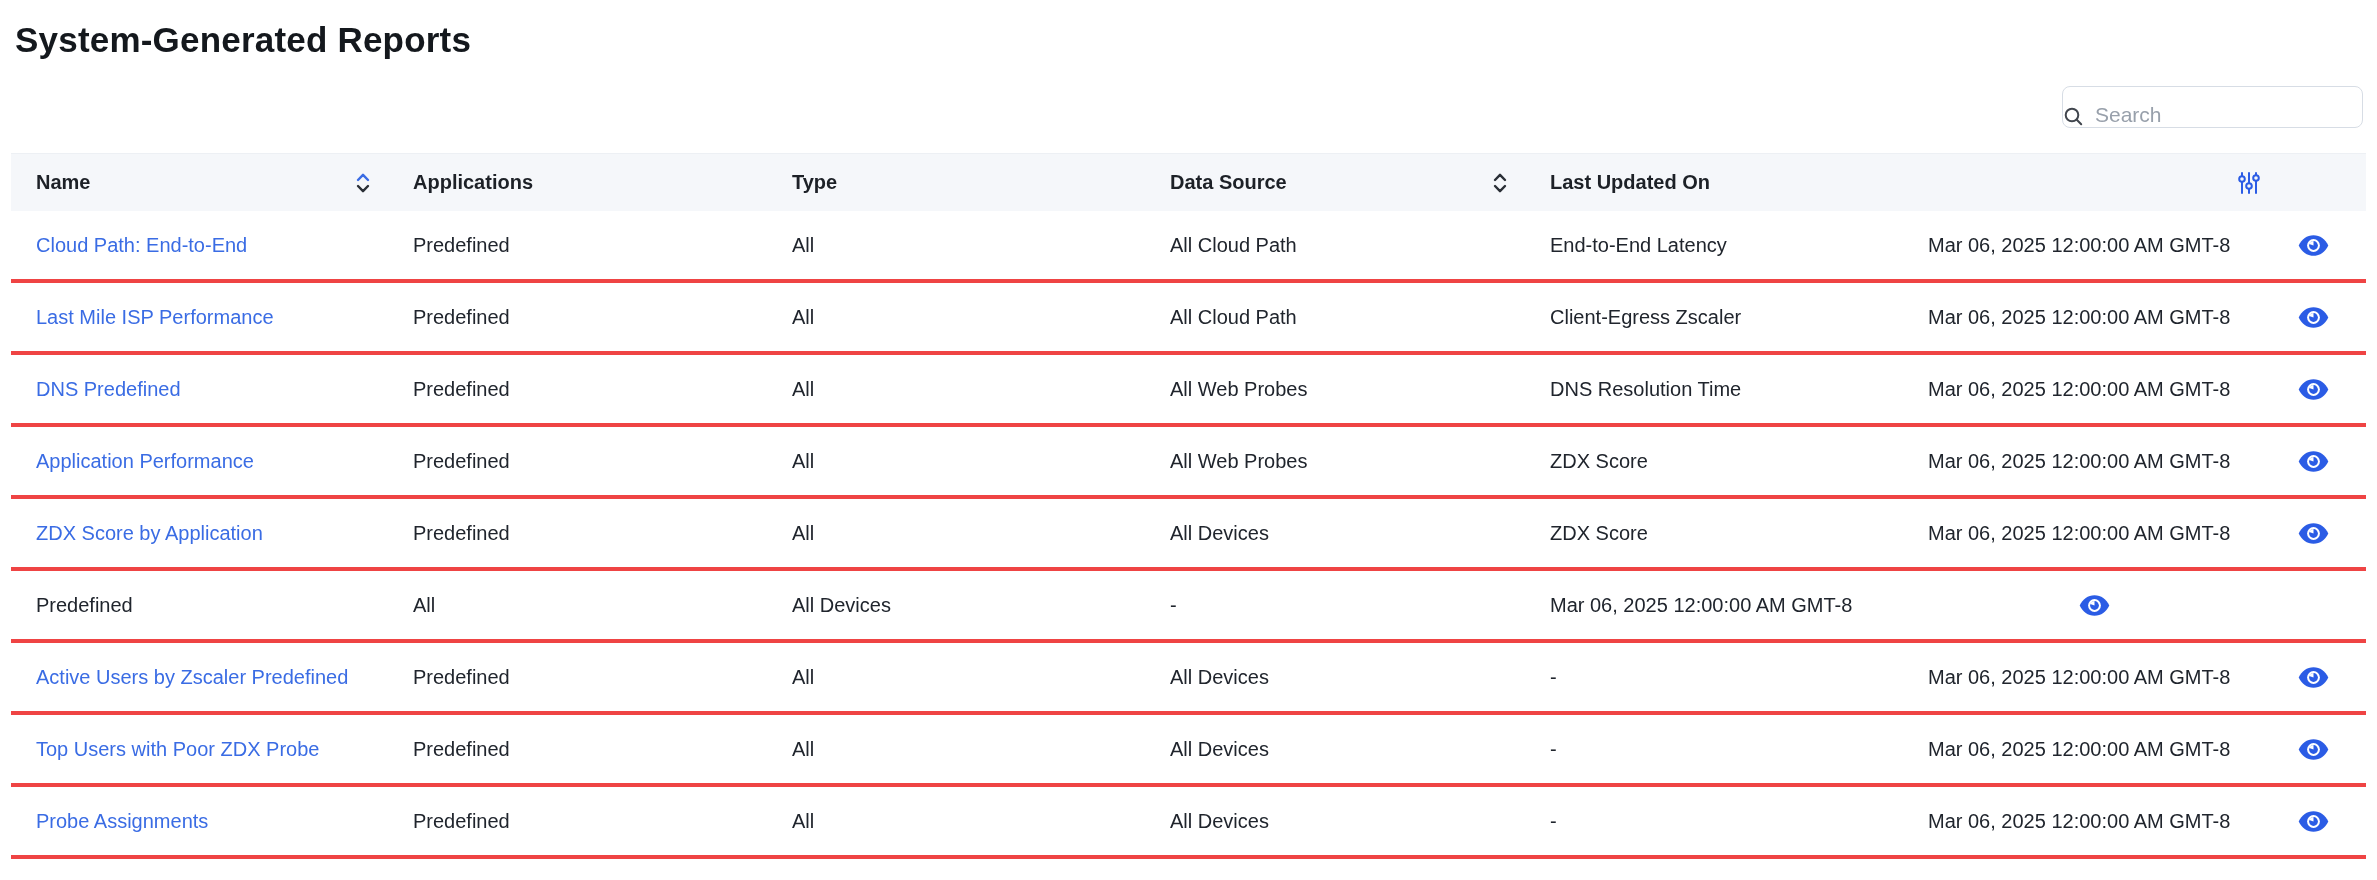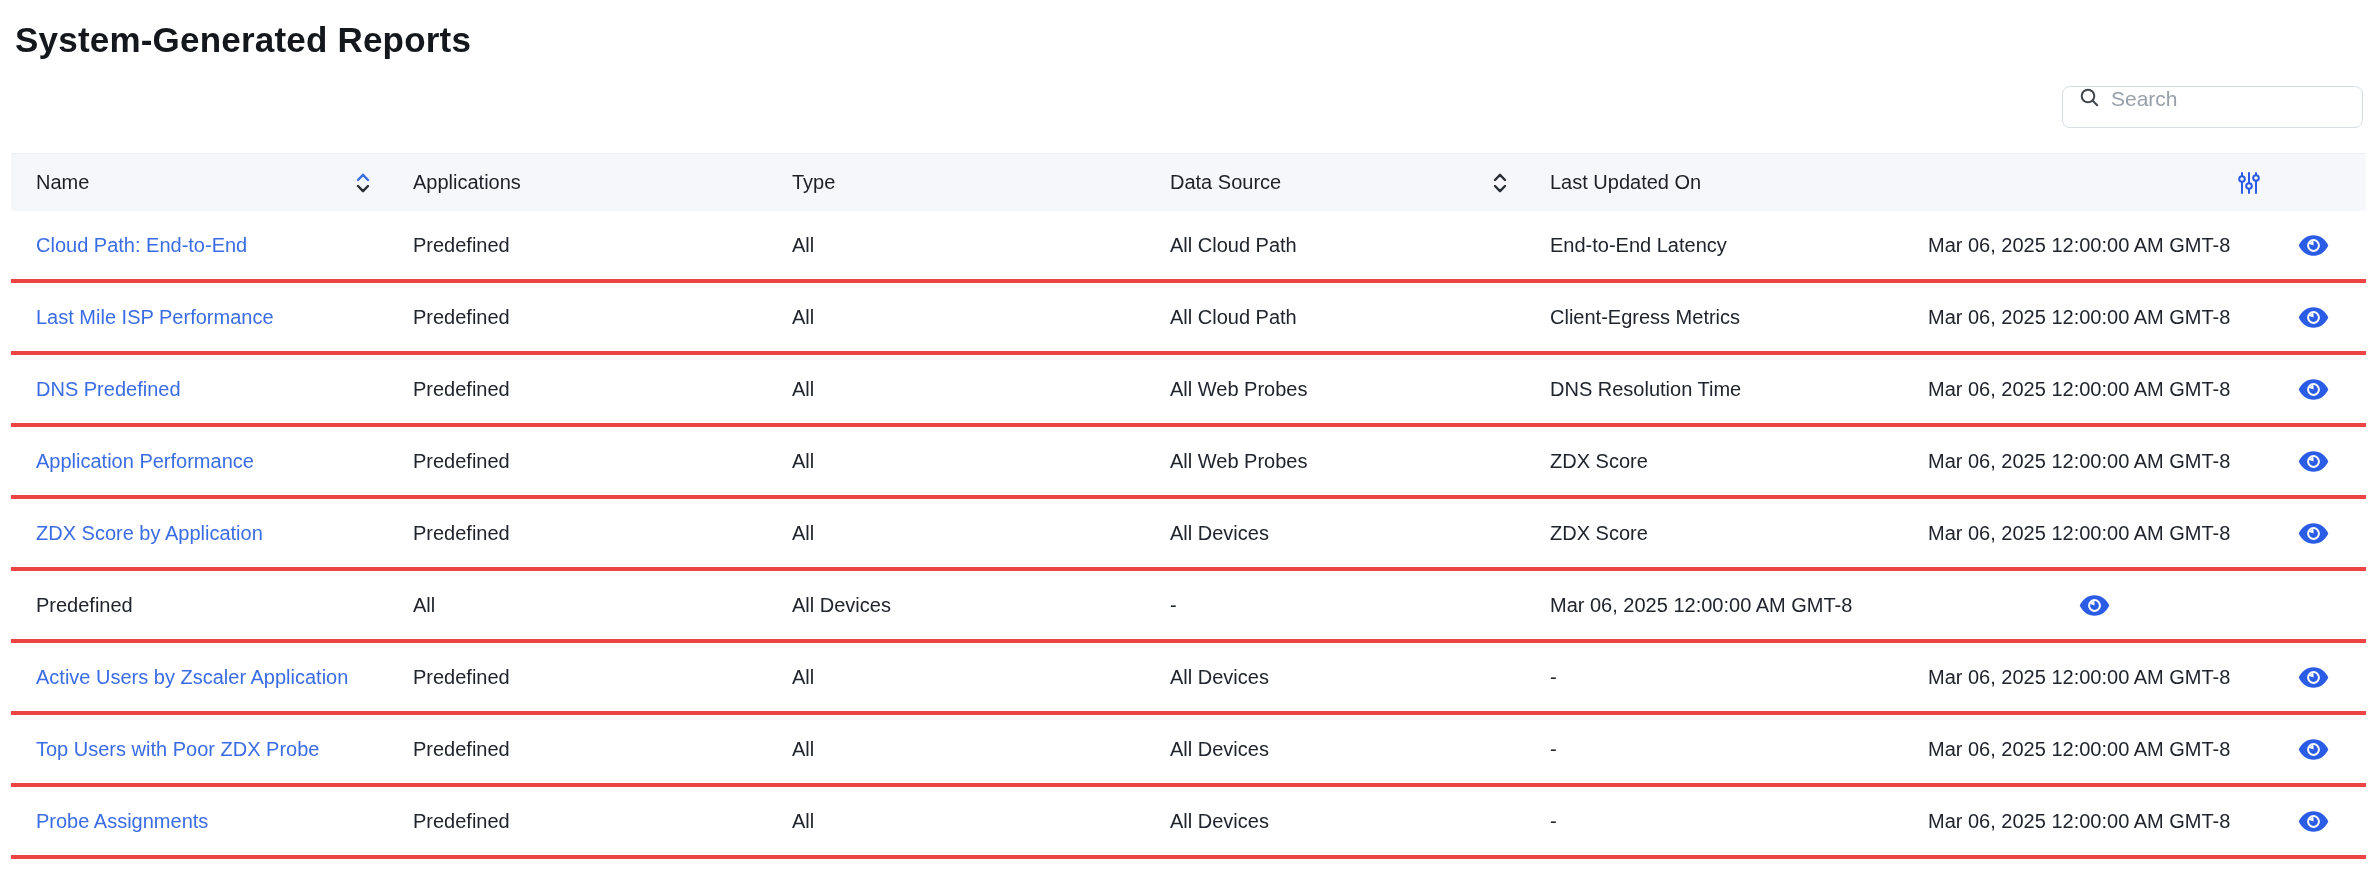--- a/index.html
+++ b/index.html
@@ -25,22 +25,22 @@
     display: flex;
     justify-content: flex-end;
     padding-right: 3px;
   }
   .search-box {
     width: 301px;
     height: 42px;
     border: 1px solid #d7dde5;
     border-radius: 8px;
     display: flex;
-    align-items: flex-start;
-    padding: 0 16px;
+    align-items: flex-end;
+    padding: 0 0;
     gap: 11px;
     background: #fff;
   }
   .search-box svg { flex: 0 0 auto; }
   .search-box input {
     border: none; outline: none;
     font-family: "Liberation Sans", sans-serif;
     font-size: 21px;
     color: #333a44;
     width: 100%;
@@ -51,21 +51,21 @@
   
   .table { margin-top: 25px; --cols: 402px 379px 378px 380px 378px 346px 1fr; }
   .thead {
     display: grid;
     grid-template-columns: var(--cols);
     height: 58px;
     align-items: center;
     background: #f5f7fa;
     border-top: 1px solid #edf0f4;
     font-size: 20px;
-    font-weight: 400;
+    font-weight: 700;
     color: #1d2127;
   }
   .th { display: flex; align-items: center; height: 100%; }
   .th:first-child { padding-left: 25px; }
   .th.sortable { cursor: pointer; }
   .sort-icon { margin-left: auto; margin-right: 42px; display: inline-flex; }
   .th-actions { justify-content: flex-end; padding-right: 12px; }
   .icon-btn {
     background: none; border: none; cursor: pointer;
     display: inline-flex; align-items: center; justify-content: center;
@@ -198,21 +198,21 @@
         <div class="td">
           <span class="cell-text">Predefined</span>
         </div>
         <div class="td">
           <span class="cell-text">All</span>
         </div>
         <div class="td">
           <span class="cell-text">All Cloud Path</span>
         </div>
         <div class="td">
-          <span class="cell-text">Client-Egress Metrics</span>
+          <span class="cell-text">Client-Egress Zscaler</span>
         </div>
         <div class="td">
           <span class="cell-text">Mar 06, 2025 12:00:00 AM GMT-8</span>
         </div>
         <div class="td td-actions">
           <button class="icon-btn">
             <svg width="31" height="23" viewBox="0 0 31 23">
               <path d="M15.5 1.2 C8.9 1.2 3.7 5 0.7 11.5 C3.7 18 8.9 21.8 15.5 21.8 C22.1 21.8 27.3 18 30.3 11.5 C27.3 5 22.1 1.2 15.5 1.2 Z" fill="#2b5ce5"></path>
               <circle cx="15.5" cy="11.5" r="6.4" fill="#ffffff"></circle>
               <circle cx="15.5" cy="11.5" r="4.4" fill="#2b5ce5"></circle>
@@ -338,21 +338,21 @@
               <circle cx="15.5" cy="11.5" r="6.4" fill="#ffffff"></circle>
               <circle cx="15.5" cy="11.5" r="4.4" fill="#2b5ce5"></circle>
               <path d="M15.5 11.5 L15.5 6.9 A4.6 4.6 0 0 0 11.2 9.9 Z" fill="#ffffff"></path>
             </svg>
           </button>
         </div>
       </div>
 
       <div class="tr">
         <div class="td">
-          <a class="report-link" href="#">Active Users by Zscaler Application</a>
+          <a class="report-link" href="#">Active Users by Zscaler Predefined</a>
         </div>
         <div class="td">
           <span class="cell-text">Predefined</span>
         </div>
         <div class="td">
           <span class="cell-text">All</span>
         </div>
         <div class="td">
           <span class="cell-text">All Devices</span>
         </div>

